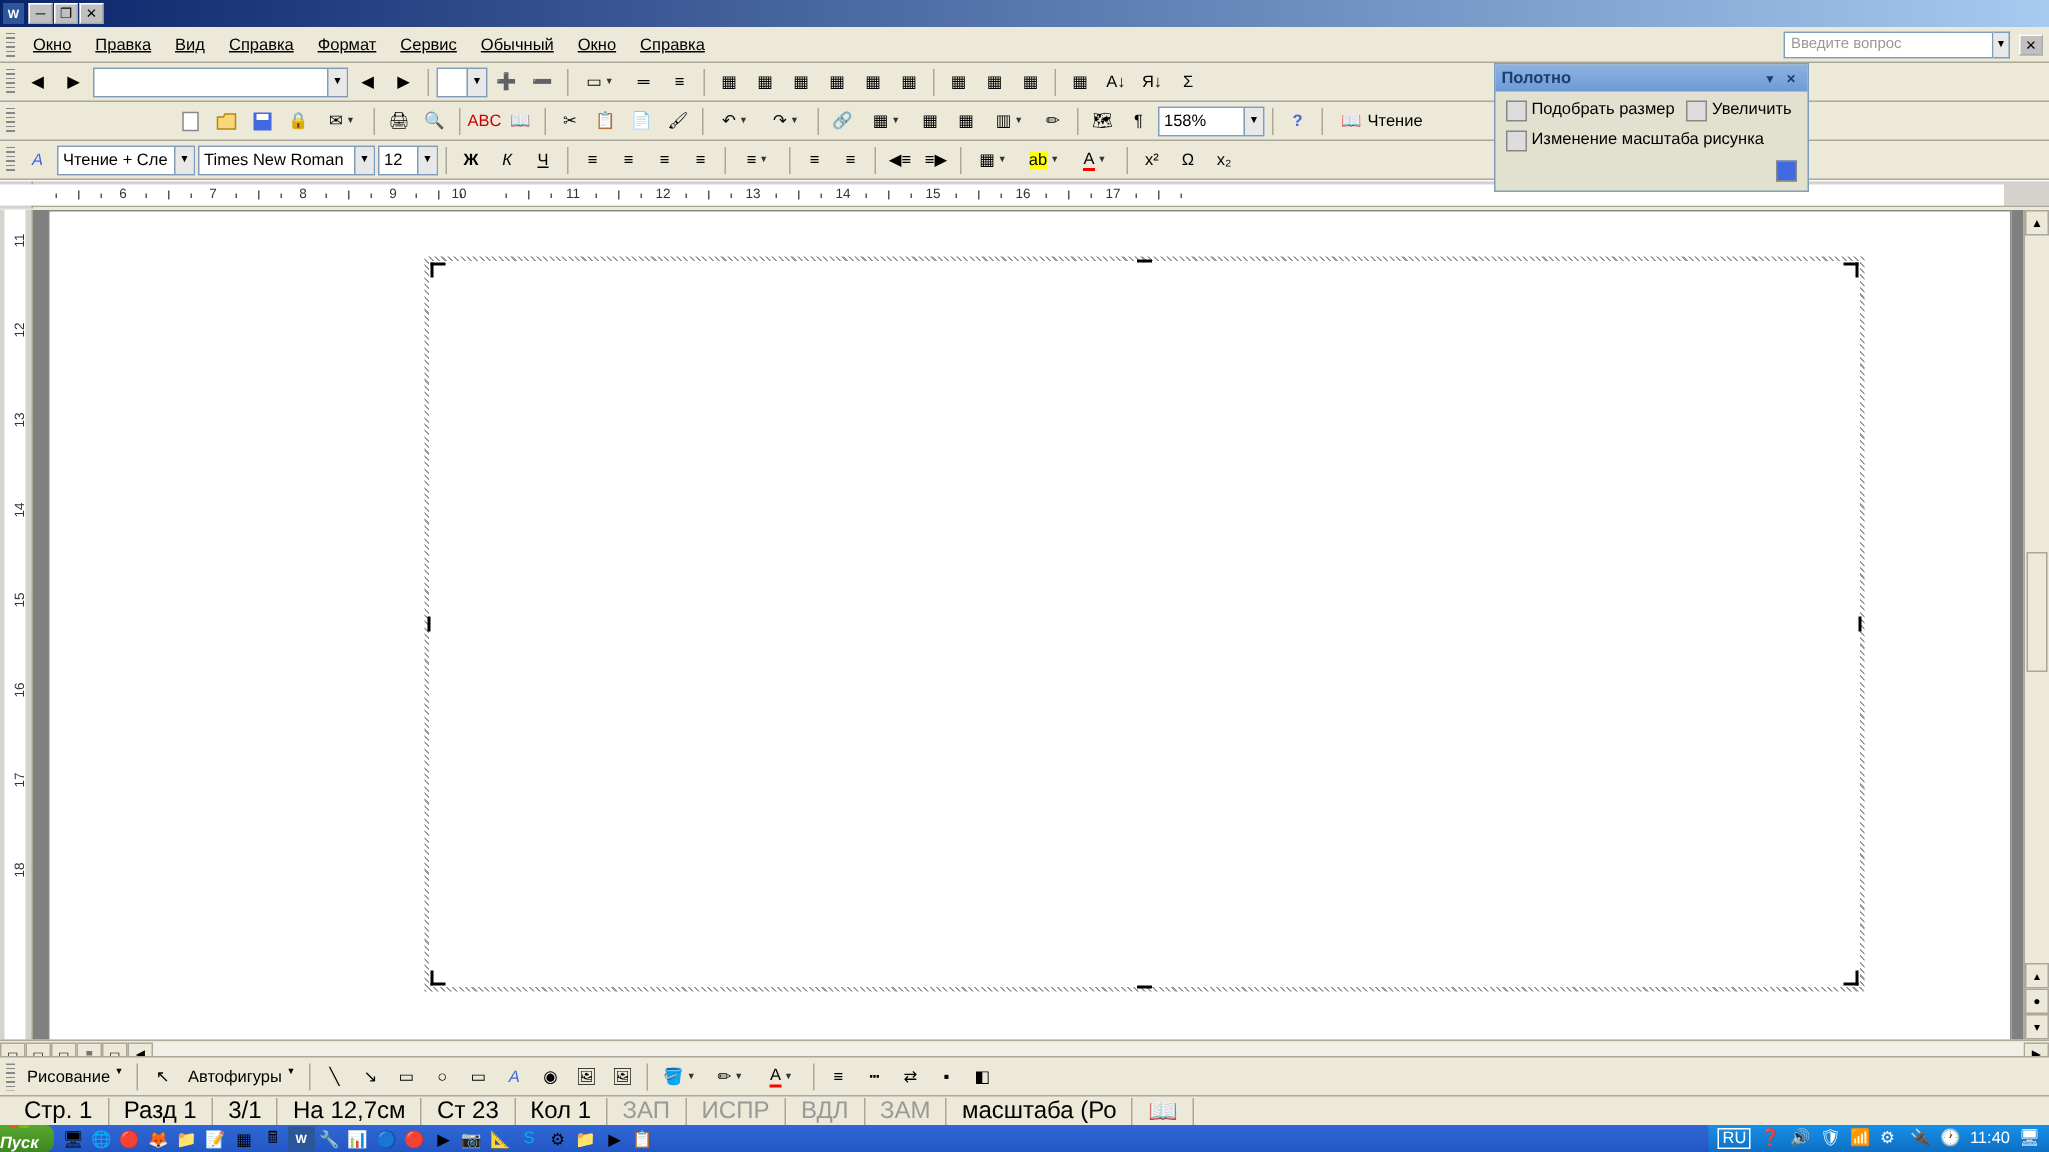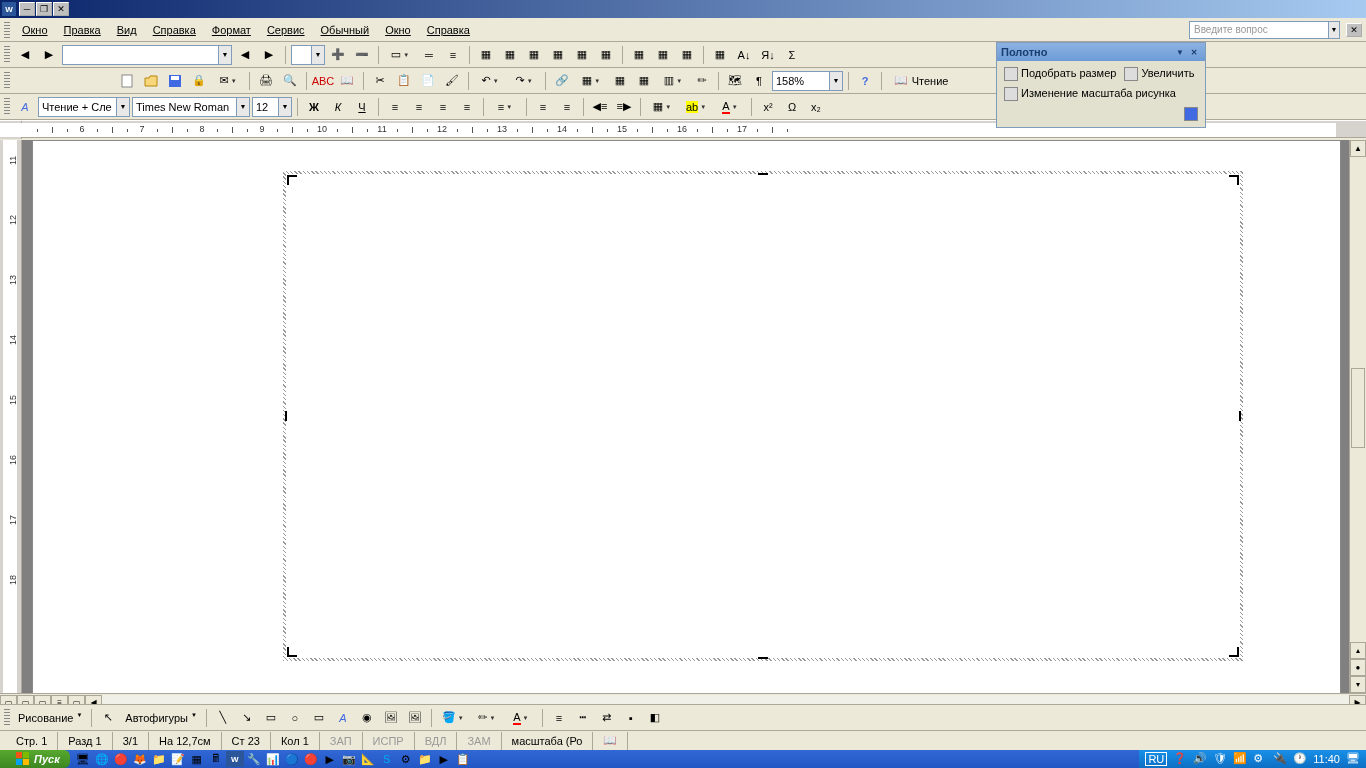--- a/index.html
+++ b/index.html
@@ -69,28 +69,28 @@
 .scroll-v .thumb { position: absolute; left: 1px; right: 1px; top: 40%; height: 80px; background: #ece9d8; border: 1px solid #aca899; }
 .scroll-v .navbtns { position: absolute; bottom: 17px; left: 0; right: 0; }
 
 .viewbar { height: 17px; background: #ece9d8; border-top: 1px solid #aca899; display: flex; align-items: center; }
 .viewbar .vbtn { width: 17px; height: 15px; border: 1px solid #aca899; display: flex; align-items: center; justify-content: center; font-size: 8px; cursor: pointer; background: #ece9d8; }
 .viewbar .hscroll { flex: 1; display: flex; }
 .viewbar .hscroll .sbtn { width: 17px; height: 15px; border: 1px solid #aca899; display: flex; align-items: center; justify-content: center; font-size: 8px; }
 .viewbar .hscroll .track { flex: 1; background: #f0f0e8; position: relative; }
 
 .statusbar { height: 20px; background: #ece9d8; border-top: 1px solid #aca899; display: flex; align-items: center; padding: 0 6px; gap: 0; }
-.statusbar .cell { padding: 0 10px; height: 18px; display: flex; align-items: center; border-right: 1px solid #aca899; font-size: 11px; }
+.statusbar .cell { padding: 0 10px; height: 18px; display: flex; align-items: center; border-right: 1px solid #aca899; font-size: 16px; }
 .statusbar .cell.dim { color: #999; }
 
 .drawbar { height: 26px; background: #ece9d8; border-top: 1px solid #aca899; display: flex; align-items: center; padding: 0 4px; gap: 2px; }
 .drawbar .lbl { padding: 0 4px; display: flex; align-items: flex-start; gap: 3px; cursor: pointer; }
 
 .taskbar { position: absolute; bottom: 0; left: 0; right: 0; height: 18px; background: linear-gradient(to bottom, #3168d5, #2256c5); display: flex; align-items: center; }
-.taskbar .start { height: 18px; padding: 0 10px 0 16px; background: linear-gradient(to bottom, #57a82f, #3d8721); color: white; font-weight: bold; display: flex; align-items: center; gap: 4px; font-style: italic; font-size: 11px; border-radius: 0 6px 6px 0; }
+.taskbar .start { height: 18px; padding: 0 10px 0 0; background: linear-gradient(to bottom, #57a82f, #3d8721); color: white; font-weight: bold; display: flex; align-items: center; gap: 4px; font-style: italic; font-size: 11px; border-radius: 0 6px 6px 0; flex-direction: column; }
 .taskbar .ql { display: flex; margin-left: 4px; gap: 1px; }
 .taskbar .ql .qi { width: 18px; height: 16px; display: flex; align-items: center; justify-content: center; }
 .taskbar .tray { margin-left: auto; display: flex; align-items: center; background: linear-gradient(to bottom, #1890e8, #0d6fc4); height: 18px; padding: 0 6px; gap: 6px; color: white; font-size: 10px; }
 .taskbar .tray .ti { width: 14px; height: 14px; }
 </style>
 </head>
 <body>
 
 <div class="titlebar">
   <span class="icon">W</span>
@@ -312,21 +312,21 @@
       <div class="ruler-tick" style="left: 150px;"></div>
       <div class="ruler-tick sm" style="left: 165px;"></div>
       <div class="ruler-num" style="left: 180px;">8</div>
       <div class="ruler-tick sm" style="left: 195px;"></div>
       <div class="ruler-tick" style="left: 210px;"></div>
       <div class="ruler-tick sm" style="left: 225px;"></div>
       <div class="ruler-num" style="left: 240px;">9</div>
       <div class="ruler-tick sm" style="left: 255px;"></div>
       <div class="ruler-tick" style="left: 270px;"></div>
       <div class="ruler-tick sm" style="left: 285px;"></div>
-      <div class="ruler-num" style="left: 300px;">10</div>
+      <div class="ruler-num" style="left: 284px;">10</div>
       <div class="ruler-tick sm" style="left: 315px;"></div>
       <div class="ruler-tick" style="left: 330px;"></div>
       <div class="ruler-tick sm" style="left: 345px;"></div>
       <div class="ruler-num" style="left: 360px;">11</div>
       <div class="ruler-tick sm" style="left: 375px;"></div>
       <div class="ruler-tick" style="left: 390px;"></div>
       <div class="ruler-tick sm" style="left: 405px;"></div>
       <div class="ruler-num" style="left: 420px;">12</div>
       <div class="ruler-tick sm" style="left: 435px;"></div>
       <div class="ruler-tick" style="left: 450px;"></div>

